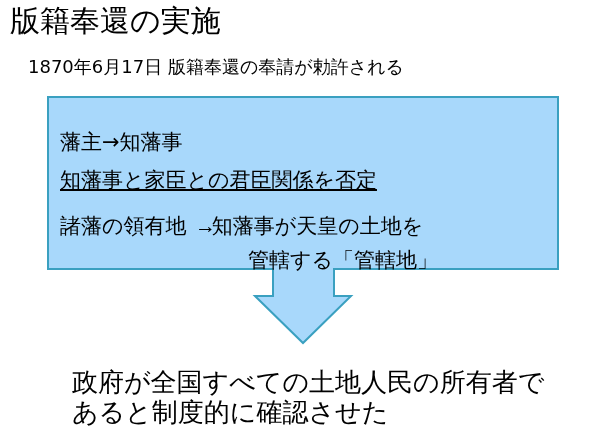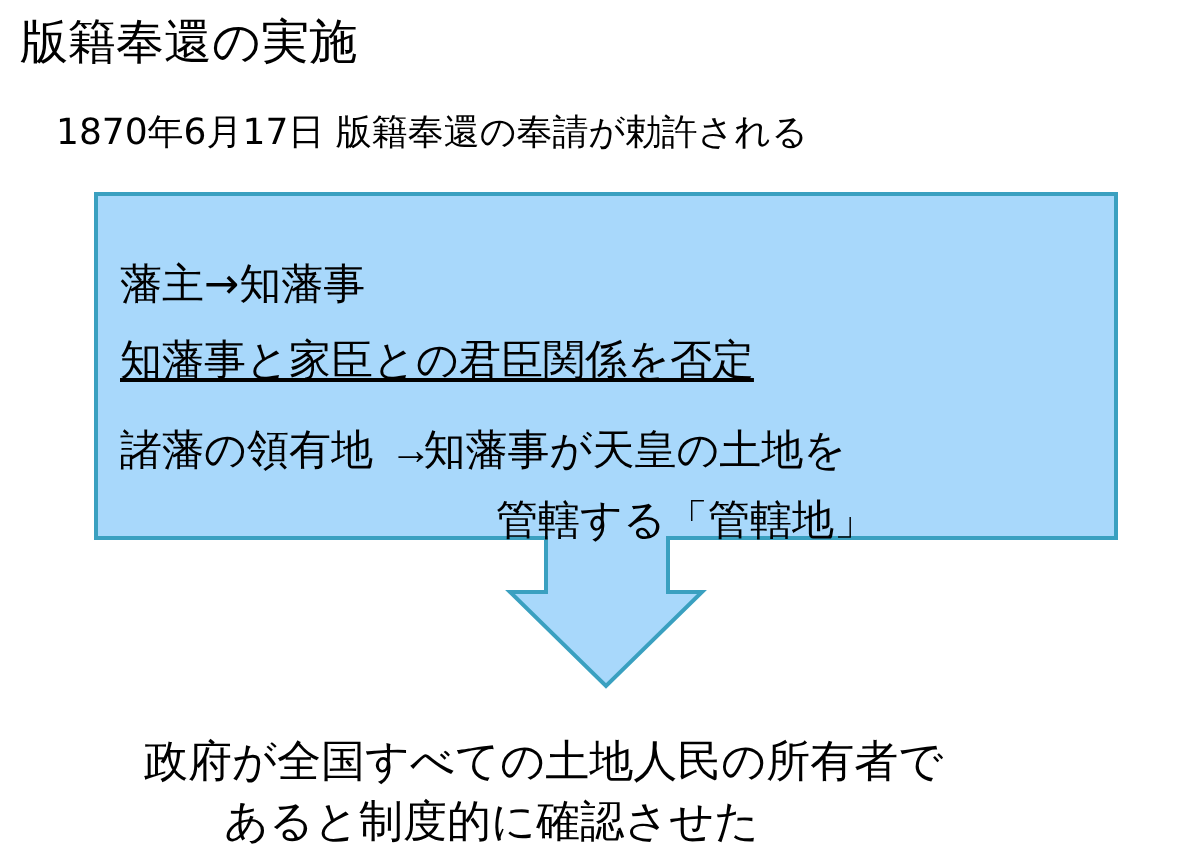--- a/index.html
+++ b/index.html
@@ -1,38 +1,38 @@
 <!DOCTYPE html>
 <html><head>
   <meta charset="utf-8">
   <style>
     html, body { margin: 0; padding: 0; }
     body {
       width: 600px; height: 432px; background: #ffffff; position: relative; overflow: hidden;
       font-family: "DejaVu Sans", "Liberation Sans", sans-serif; color: #000;
     }
     .title {
-      position: absolute; left: 10px; top: 4px; font-size: 24px; line-height: 34px; white-space: nowrap;
+      position: absolute; left: 10px; top: 4px; font-size: 30px; line-height: 34px; white-space: nowrap;
     }
     .subtitle {
       position: absolute; left: 28px; top: 52px; font-size: 18px; line-height: 30px; white-space: nowrap;
     }
     svg.shape { position: absolute; left: 0; top: 0; }
     .box-text { position: absolute; font-size: 21px; line-height: 28px; white-space: nowrap; margin-top: 18px; }
-    .conclusion { position: absolute; left: 72px; font-size: 22px; line-height: 30px; white-space: nowrap; }
+    .conclusion { position: absolute; left: 72px; font-size: 26px; line-height: 30px; white-space: nowrap; }
   </style>
 </head>
 <body>
 
 <div class="title">版籍奉還の実施</div>
 <div class="subtitle">1870年6月17日  版籍奉還の奉請が勅許される</div>
 
 <svg class="shape" width="600" height="432">
   <path d="M48,97 L558,97 L558,269 L334,269 L334,296 L351,296 L303,343 L255,296 L273,296 L273,269 L48,269 Z" fill="#a8d8fb" stroke="#3aa0c0" stroke-width="2" stroke-linejoin="miter"></path>
 </svg>
 
 <div class="box-text" style="left:60px; top:110px;">藩主→知藩事</div>
 <div class="box-text" style="left:60px; top:148px;text-decoration:underline;">知藩事と家臣との君臣関係を否定</div>
 <div class="box-text" style="left:60px; top:196px;font-family:Liberation Mono, monospace;">諸藩の領有地 →知藩事が天皇の土地を</div>
 <div class="box-text" style="left:248px; top:228px;">管轄する「管轄地」</div>
 
 <div class="conclusion" style="top:367px;">政府が全国すべての土地人民の所有者で</div>
-<div class="conclusion" style="top:397px;margin-left:40px;">あると制度的に確認させた</div>
+<div class="conclusion" style="top:397px;">あると制度的に確認させた</div>
 
 </body></html>

